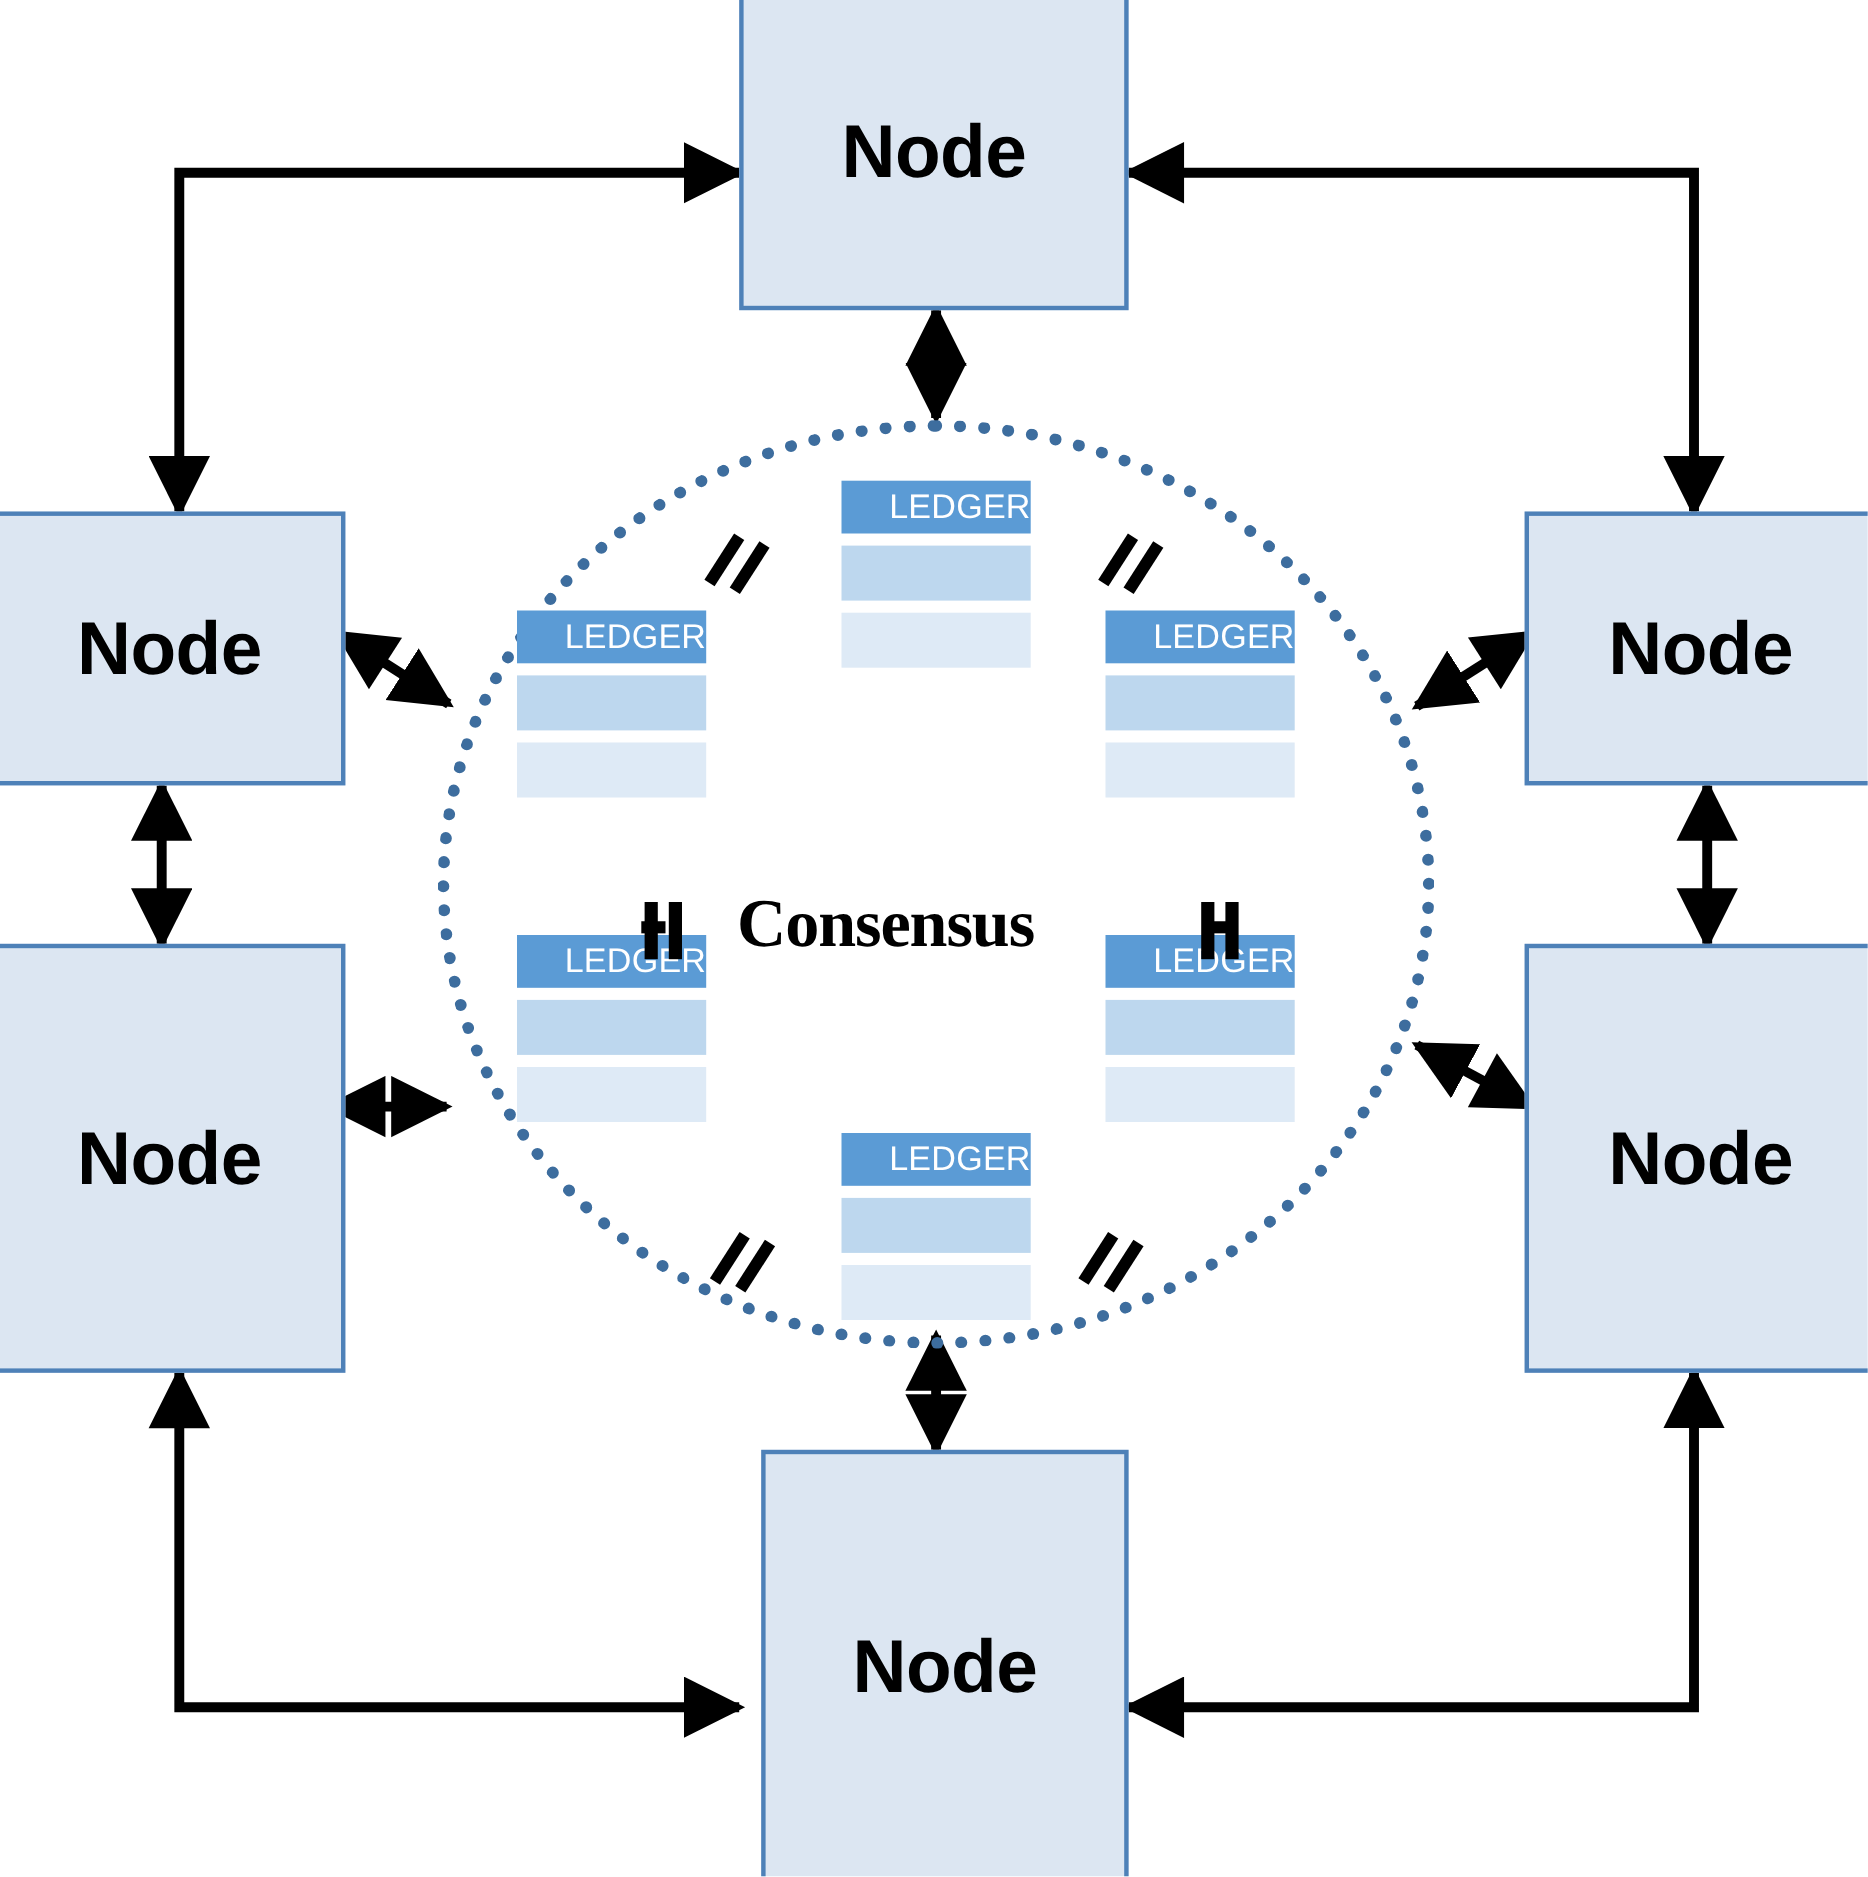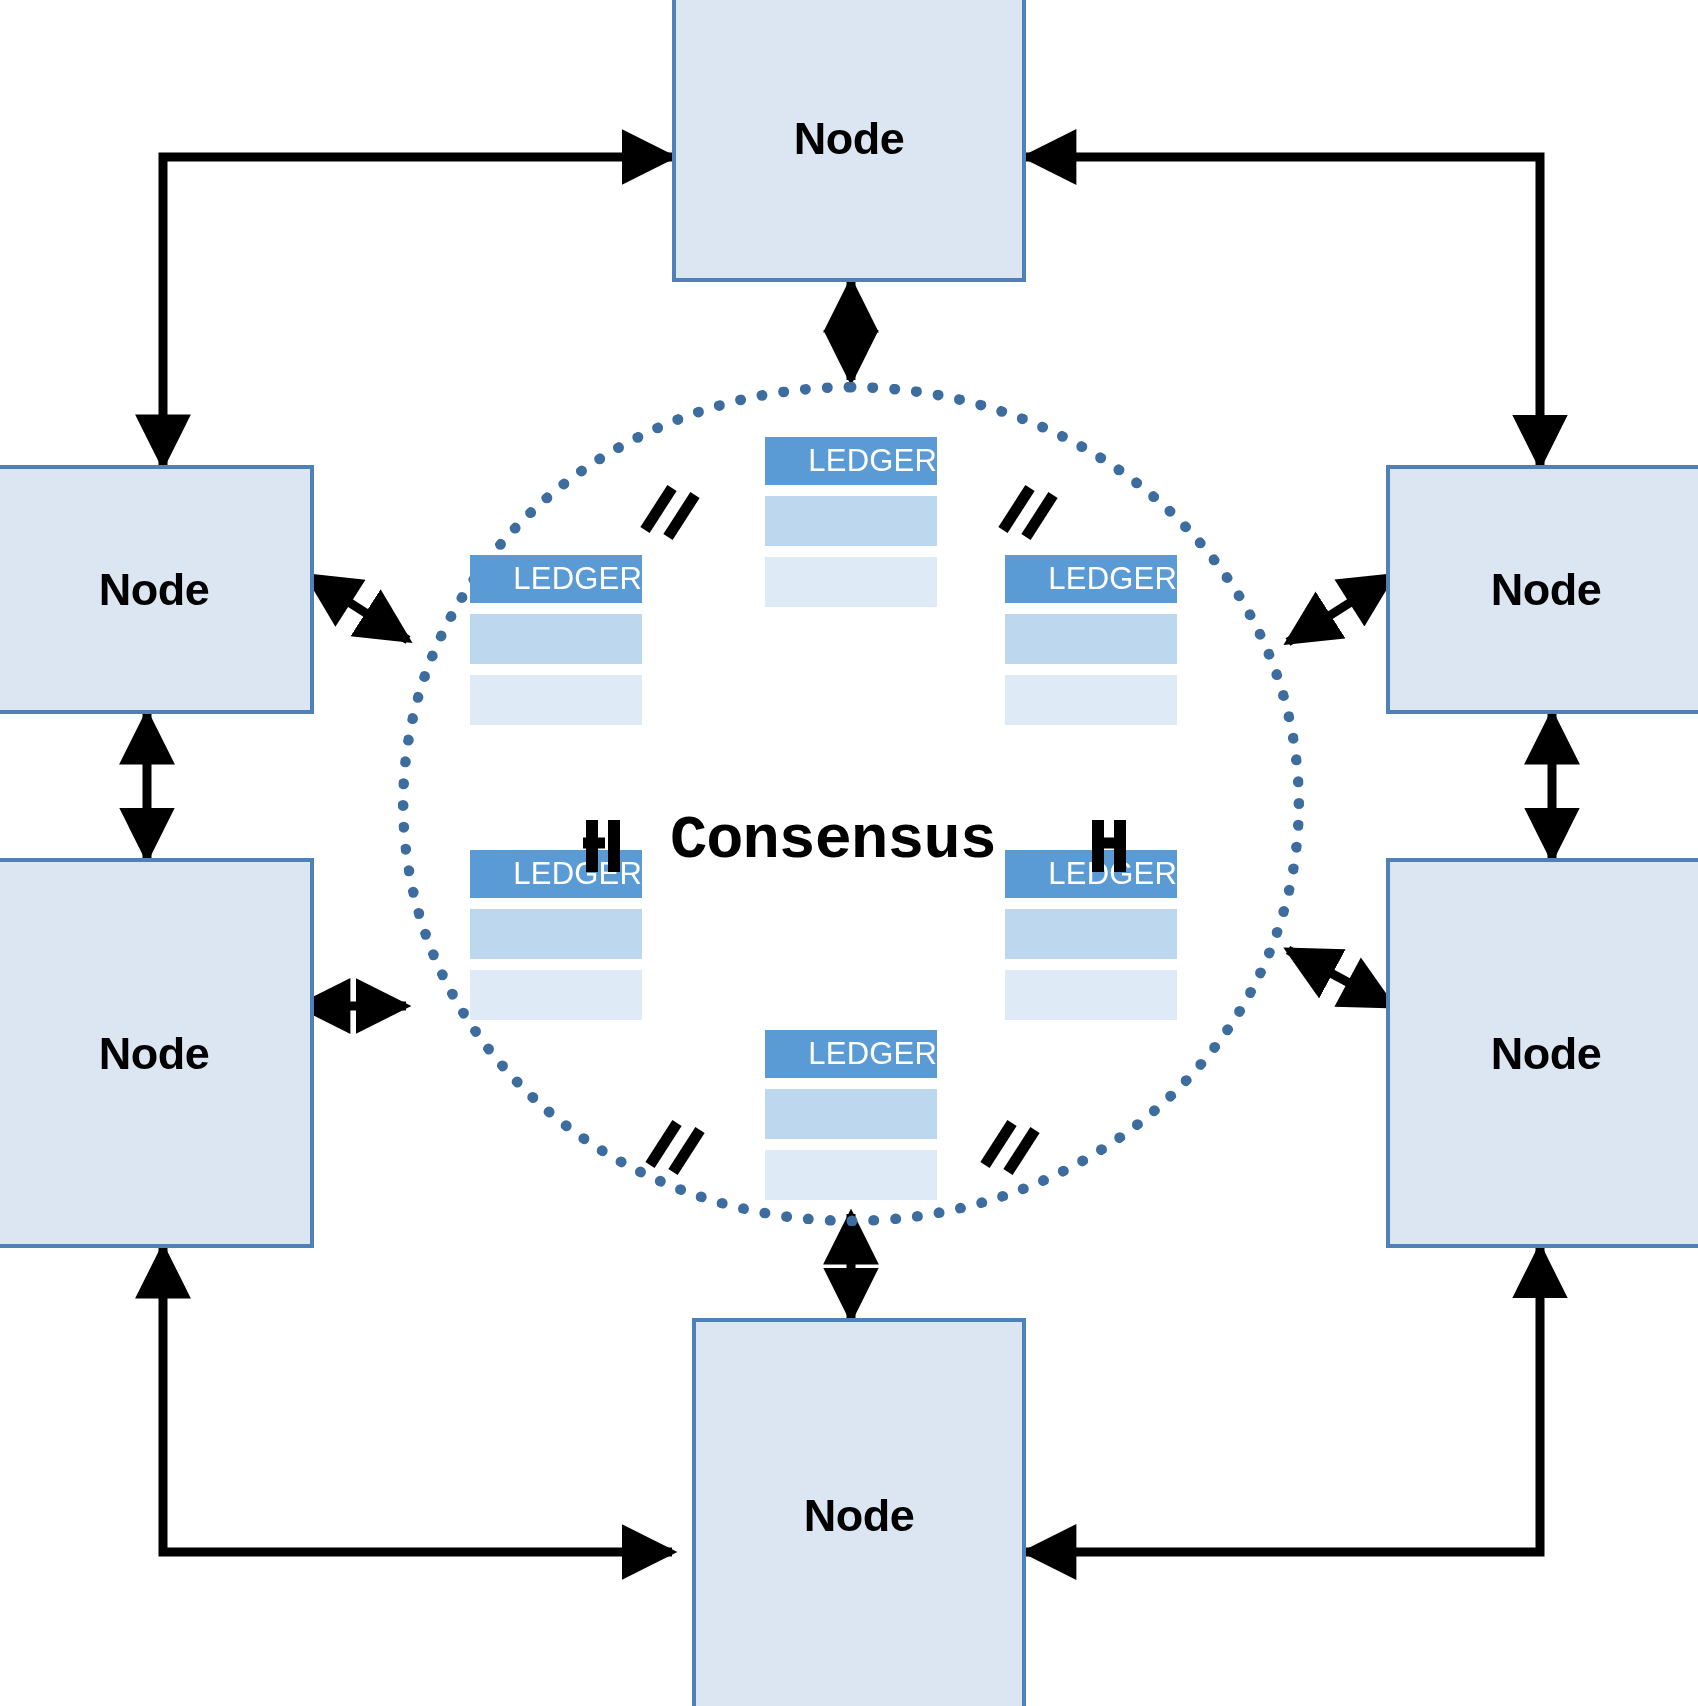--- a/index.html
+++ b/index.html
@@ -26,21 +26,21 @@
     border: 4px solid #4E81B8;
     display: flex;
     align-items: center;
     justify-content: center;
     color: #000000;
     font-weight: bold;
     font-family: "Liberation Sans", sans-serif;
     letter-spacing: -0.5px;
   }
   .node-label {
-    font-size: 45px;
+    font-size: 68px;
     line-height: 1;
   }
 
   
   .circle {
     position: absolute;
     box-sizing: border-box;
     border-radius: 50%;
     border: 11px dotted #3D6D9E;
   }
@@ -67,21 +67,21 @@
   }
   .ledger-row.r1 { background: #BDD7EE; }
   .ledger-row.r2 { background: #DEEAF6; }
 
   
   .consensus {
     position: absolute;
     font-size: 62px;
     font-weight: bold;
     color: #000000;
-    font-family: Liberation Mono, monospace;
+    font-family: Liberation Serif, serif;
     white-space: nowrap;
     letter-spacing: -1px;
   }
 
   svg.overlay {
     position: absolute;
     left: 0;
     top: 0;
     width: 1698px;
     height: 1706px;

